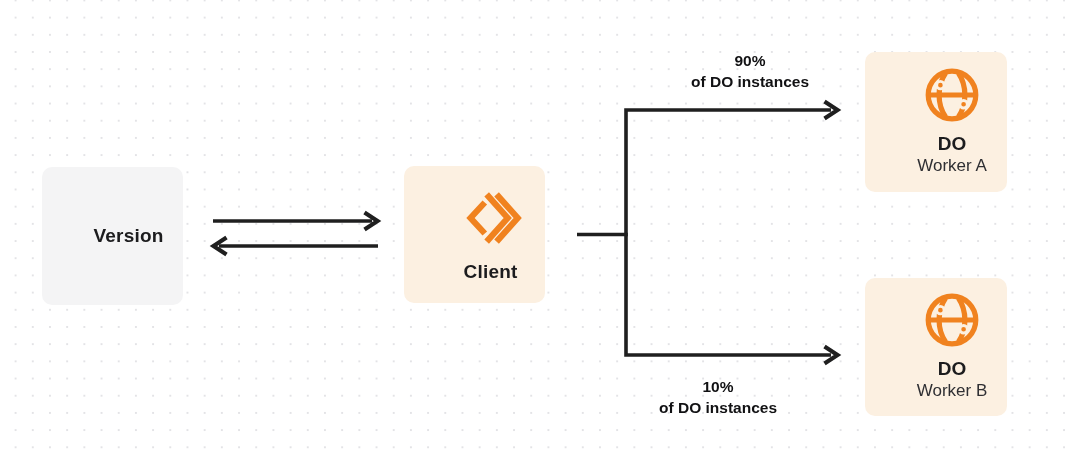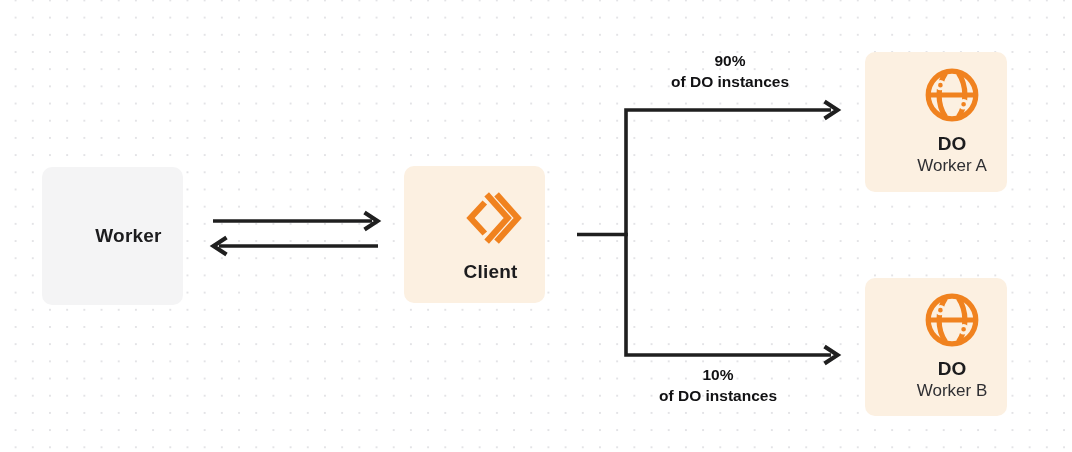--- a/index.html
+++ b/index.html
@@ -70,22 +70,22 @@
   }
   .branch-label {
     position: absolute;
     width: 220px;
     text-align: center;
     font-size: 15.5px;
     font-weight: 700;
     color: #111113;
     line-height: 21px;
   }
-  .branch-label-top    { left: 620px; top: 50px; }
-  .branch-label-bottom { left: 608px; top: 364px; }
+  .branch-label-top    { left: 640px; top: 50px; }
+  .branch-label-bottom { left: 608px; top: 376px; }
   .icon-svg { display: block; }
 </style>
 </head>
 <body>
 
 <div class="canvas">
 
   <svg class="connectors" viewBox="0 0 1072 452" xmlns="http://www.w3.org/2000/svg">
     <g stroke="#1f1f1f" fill="none">
 
@@ -97,21 +97,21 @@
 
       <path d="M577 234.5 H627.8" stroke-width="3.6"></path>
 
       <path d="M831 110 H626 V355 H831" stroke-width="3.6" stroke-linejoin="miter"></path>
       <path d="M824.5 101.5 L837.5 110 L824.5 118.5" stroke-width="4.2" stroke-linejoin="miter"></path>
       <path d="M824.5 346.5 L837.5 355 L824.5 363.5" stroke-width="4.2" stroke-linejoin="miter"></path>
     </g>
   </svg>
 
   <div class="node node-gray client-node">
-    <span class="node-label">Worker</span>
+    <span class="node-label">Version</span>
   </div>
 
   <div class="node node-cream worker-node">
     <svg class="icon-svg" width="62" height="62" viewBox="0 0 100 100" xmlns="http://www.w3.org/2000/svg">
       <g stroke="#f0821f" stroke-width="10" fill="none" stroke-linejoin="miter">
         <path d="M40 25 L17 50 L40 75"></path>
         <path d="M43 12 L77 50 L43 88"></path>
         <path d="M59 12 L93 50 L59 88"></path>
       </g>
     </svg>

